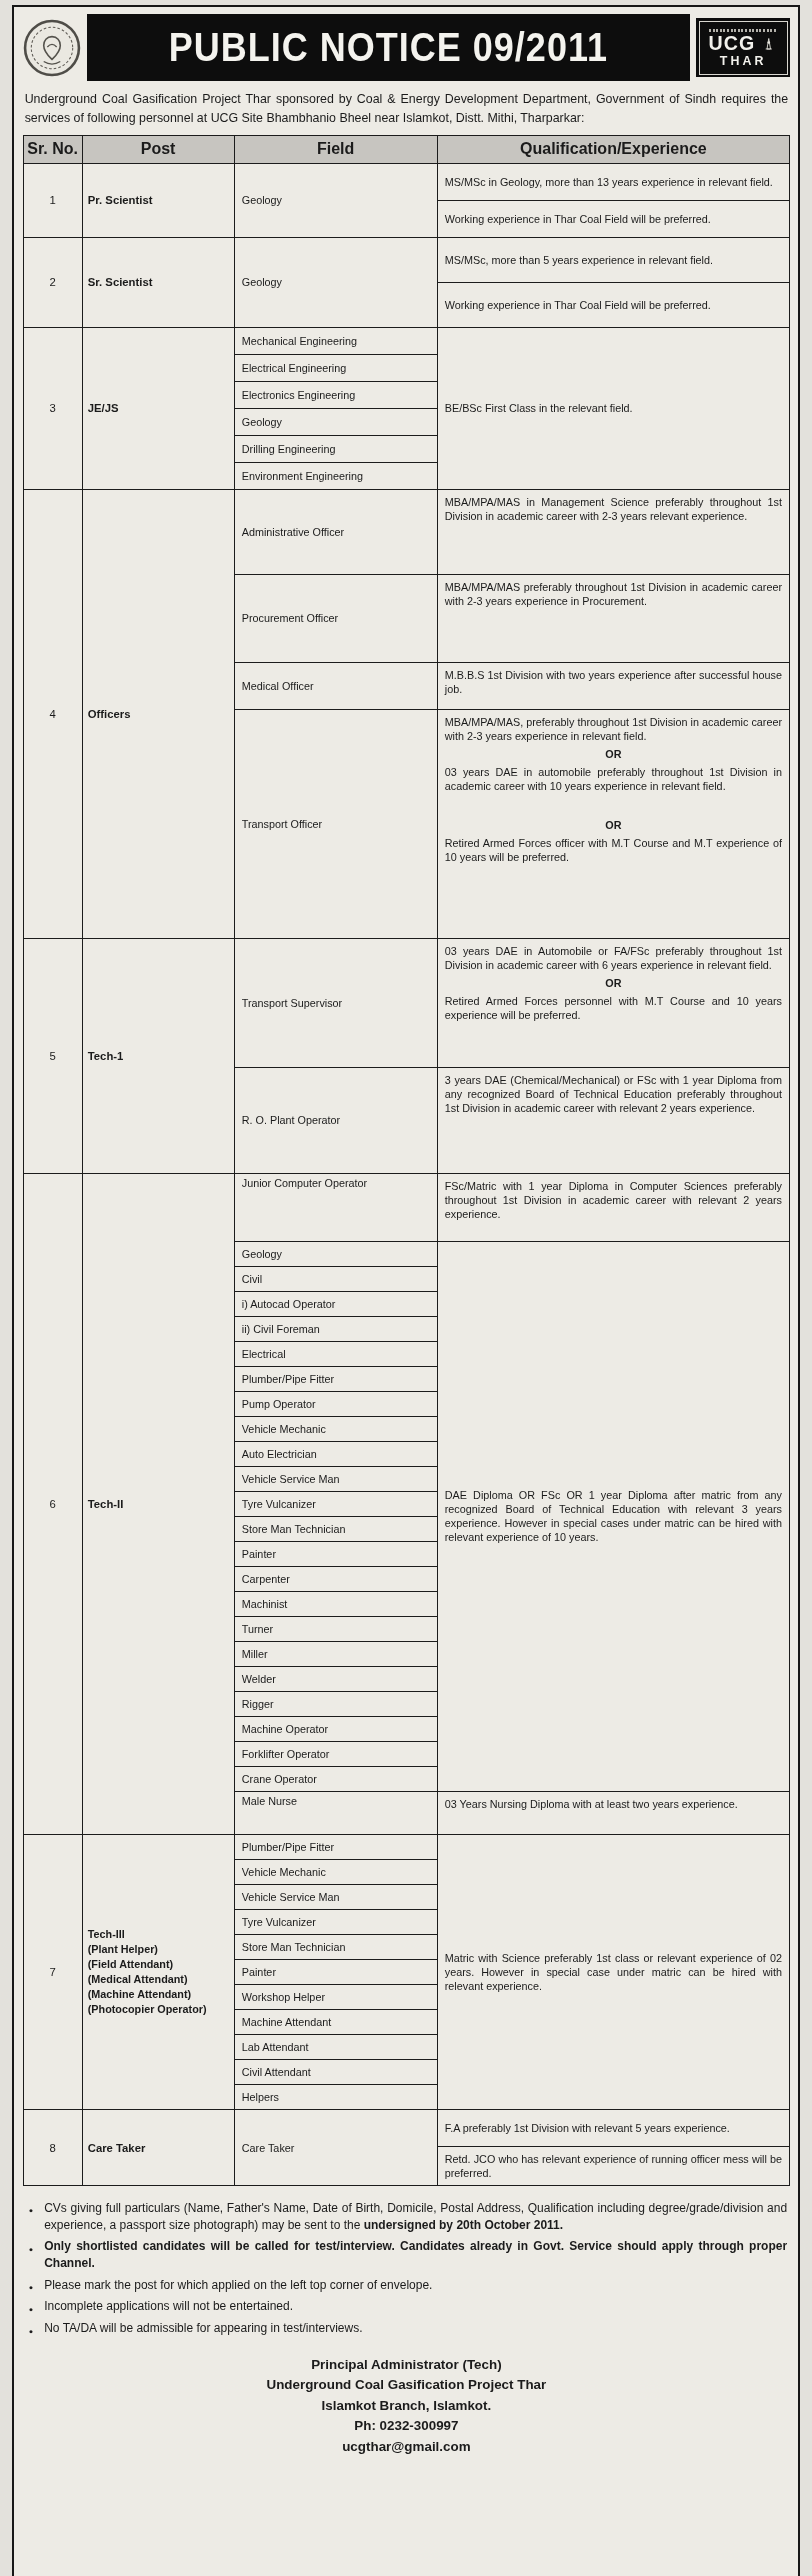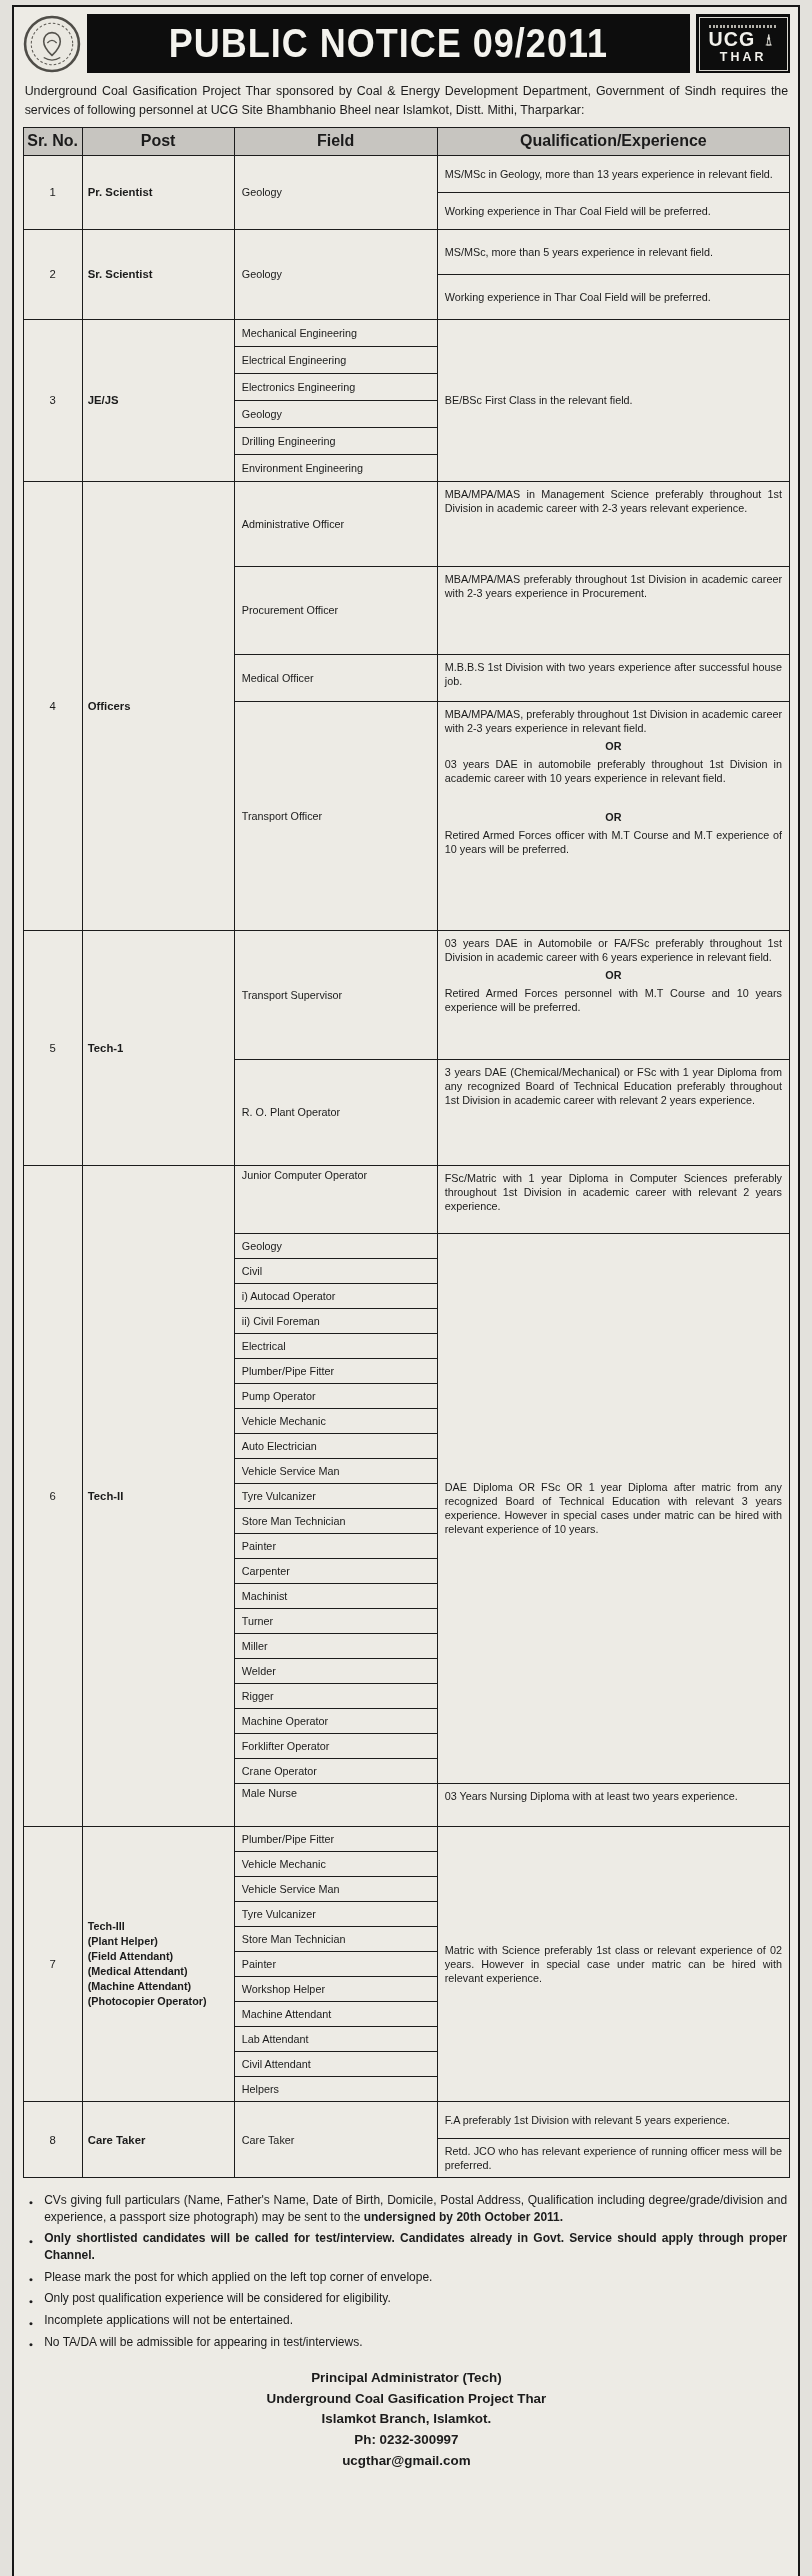--- a/index.html
+++ b/index.html
@@ -15,21 +15,21 @@
   .notice {
     position:absolute; left:12.4px; top:5.2px;
     width:788px; height:2702px;
     background:#edebe5;
     border:2.1px solid #171717;
     padding:7.2px 8.2px 10.3px;
   }
   
   .header { display:flex; align-items:center; gap:6.2px; }
   .seal { width:58px; height:58px; flex:0 0 auto; }
-  .title-bar { flex:1; height:59px; background:#0d0d0d; display:flex; align-items:center; justify-content:center; }
+  .title-bar { flex:1; height:67px; background:#0d0d0d; display:flex; align-items:center; justify-content:center; }
   .title-text { color:#f4f3ee; font-size:36px; font-weight:bold; letter-spacing:1px; transform:scaleY(1.12); white-space:nowrap; }
   .ucg-logo { width:94px; height:59px; background:#0d0d0d; flex:0 0 auto; padding:2.6px; }
   .ucg-frame { width:100%; height:100%; border:1px solid #d9d7d0; display:flex; flex-direction:column; align-items:center; justify-content:center; gap:1.5px; }
   .ucg-tinyline { width:78%; height:3.6px; background:repeating-linear-gradient(90deg,#b3b1aa 0 2.1px, transparent 2.1px 3.6px); }
   .ucg-row { display:flex; align-items:center; gap:5.2px; }
   .ucg-big { color:#f2f1ec; font-size:19.6px; font-weight:bold; letter-spacing:1px; line-height:19.6px; }
   .ucg-crest { width:17.5px; height:17.5px; }
   .ucg-thar { color:#f2f1ec; font-size:12.4px; font-weight:bold; letter-spacing:3.1px; line-height:12.4px; }
   
   .intro { margin-top:8.2px; padding:0 2.1px; font-size:12.4px; line-height:19px; text-align:justify; }
@@ -322,21 +322,20 @@
     <tr>
       <td class="qual h72">Retd. JCO who has relevant experience of running officer mess will be preferred.</td>
     </tr>
     </tbody>
   </table>
 
   <ul class="bullets">
     <li class="bullet-item"><span class="b-pre">CVs giving full particulars (Name, Father's Name, Date of Birth, Domicile, Postal Address, Qualification including degree/grade/division and experience, a passport size photograph) may be sent to the </span><span class="b-bold">undersigned by 20th October 2011.</span></li>
     <li class="bullet-item"><span class="b-pre"></span><span class="b-bold">Only shortlisted candidates will be called for test/interview. Candidates already in Govt. Service should apply through proper Channel.</span></li>
     <li class="bullet-item"><span class="b-pre">Please mark the post for which applied on the left top corner of envelope.</span><span class="b-bold"></span></li>
-    <li class="bullet-item"><span class="b-pre">Only post qualification experience will be considered for eligibility.</span><span class="b-bold"></span></li>
     <li class="bullet-item"><span class="b-pre">Incomplete applications will not be entertained.</span><span class="b-bold"></span></li>
     <li class="bullet-item"><span class="b-pre">No TA/DA will be admissible for appearing in test/interviews.</span><span class="b-bold"></span></li>
   </ul>
 
   <div class="footer">
     <div class="f-line">Principal Administrator (Tech)</div>
     <div class="f-line">Underground Coal Gasification Project Thar</div>
     <div class="f-line">Islamkot Branch, Islamkot.</div>
     <div class="f-line">Ph: 0232-300997</div>
     <div class="f-line">ucgthar@gmail.com</div>

